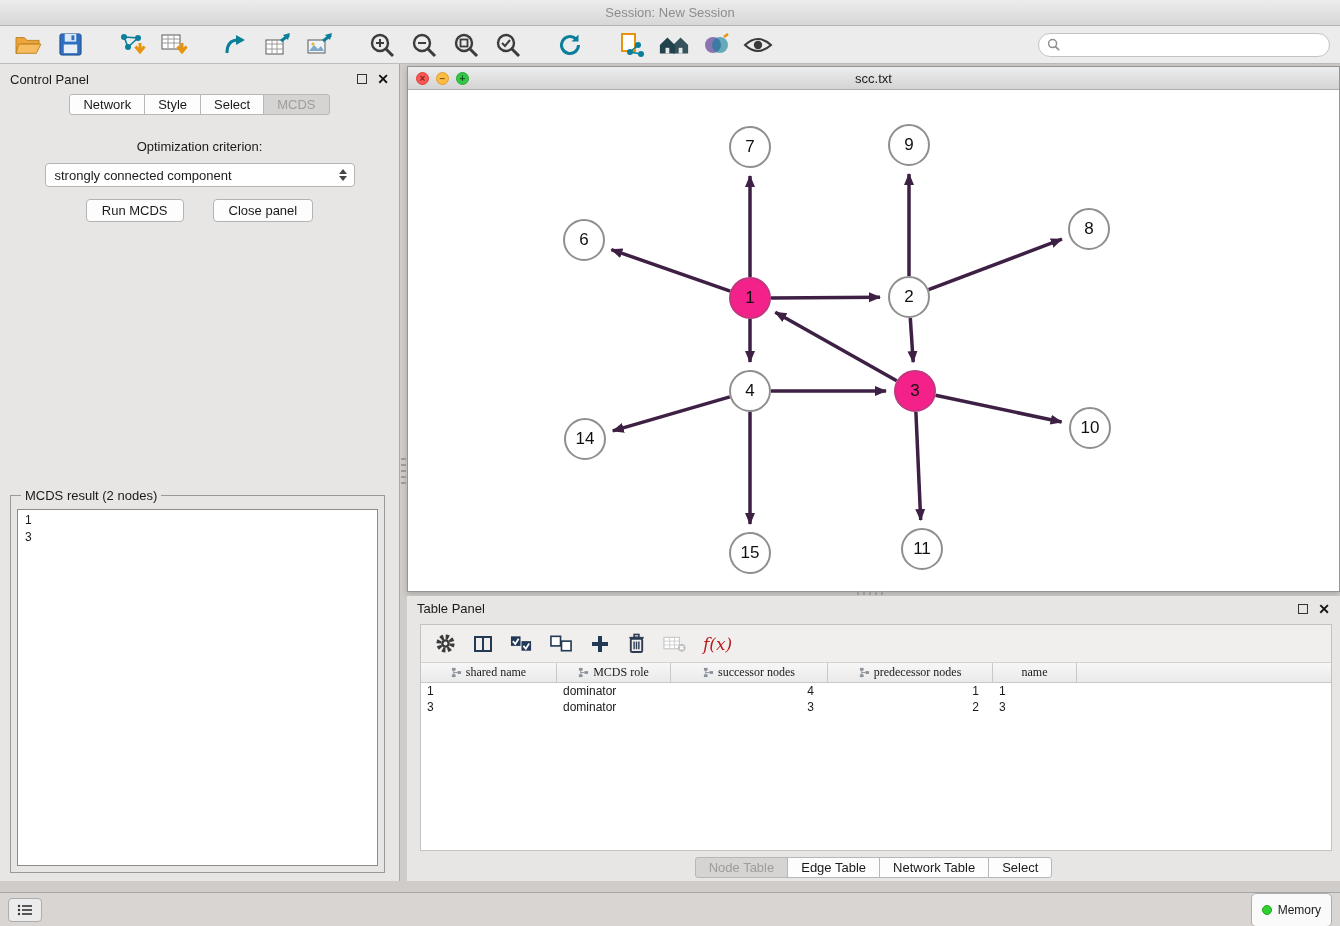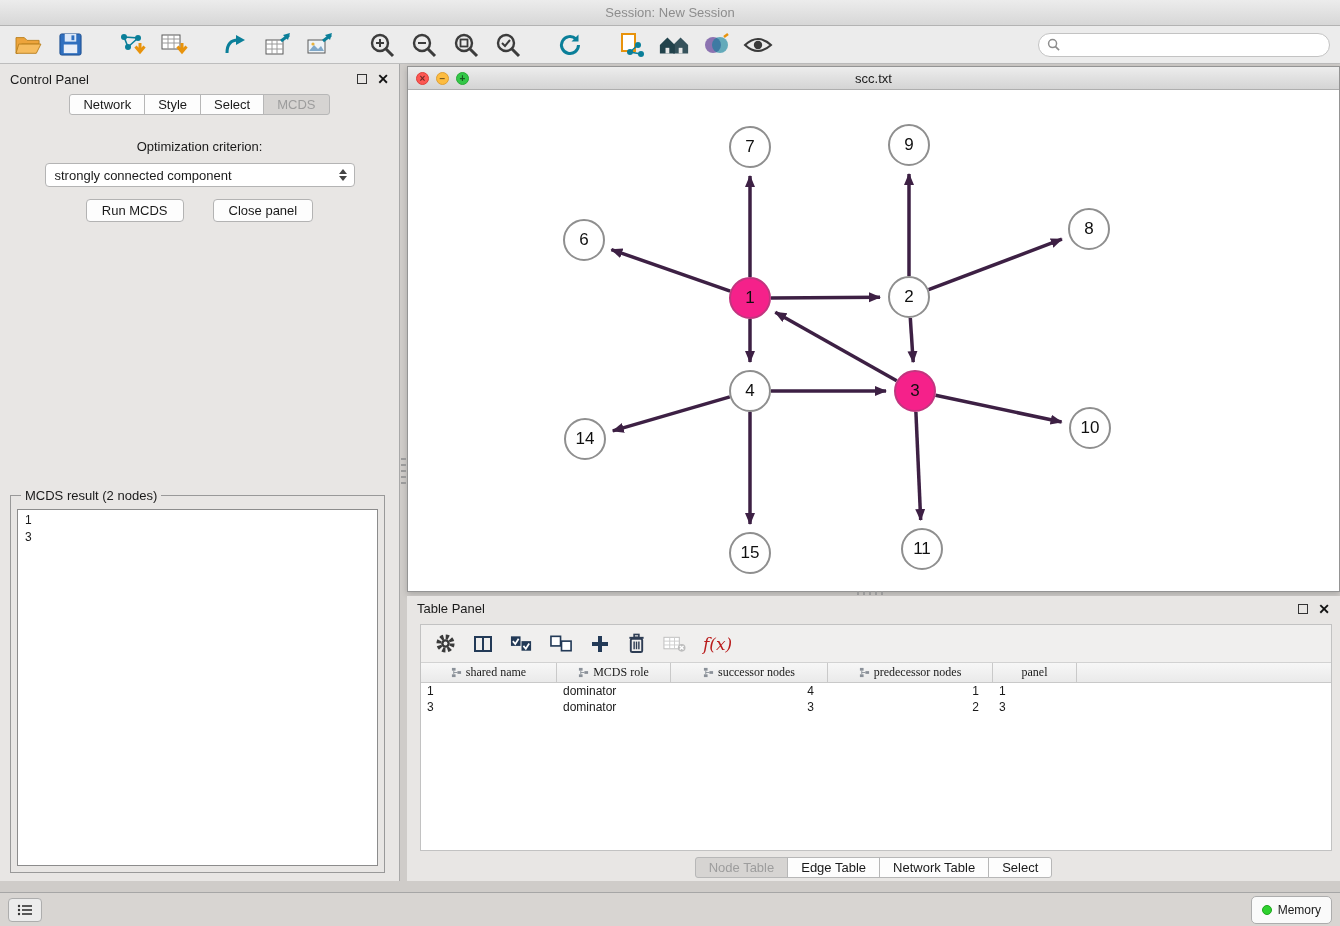--- a/index.html
+++ b/index.html
@@ -92,21 +92,21 @@
   .grid-row { display:flex; height:16px; align-items:center; }
   .gr-cell { font-size:12px; padding:0 6px; overflow:hidden; white-space:nowrap; }
   .al { text-align:left; } .ar { text-align:right; padding-right:14px; }
   .c0 { width:136px; } .c1 { width:114px;justify-content:center; } .c2 { width:157px; } .c3 { width:165px; } .c4 { width:84px; }
   .tp-tabs { position:absolute; left:0; right:0; bottom:3px; display:flex; justify-content:center; }
   
   .statusbar { position:absolute; left:0; bottom:0; width:1340px; height:34px;
     background:#d8d5d2; border-top:1px solid #a6a6a6; display:flex; align-items:center; padding:0 8px; }
   .menu-btn { width:34px; height:24px; background:#ececec; border:1px solid #adadad;
     border-radius:4px; display:flex; align-items:center; justify-content:center; }
-  .memory-btn { margin-left:auto; height:28px; background:#fafafa; border:1px solid #adadad;
+  .memory-btn { margin-left:auto; height:34px; background:#fafafa; border:1px solid #adadad;
     border-radius:5px; display:flex; align-items:center; gap:6px; padding:0 10px; font-size:12px; }
   .mem-dot { width:10px; height:10px; border-radius:50%; background:#2fd12f; border:1px solid #1fa51f; }
 </style>
 </head>
 <body>
 
 <div class="titlebar">
   <span>Session: New Session</span>
 </div>
 
@@ -423,21 +423,21 @@
       <span class="gh-cell c3">
         <svg width="11" height="11" viewBox="0 0 12 12">
             <rect x="1" y="1" width="4" height="3" fill="#8a9098"></rect>
             <rect x="1" y="8" width="4" height="3" fill="#8a9098"></rect>
             <rect x="7" y="4.5" width="4" height="3" fill="#8a9098"></rect>
             <path d="M3 4v4M3 6h4" stroke="#8a9098" fill="none"></path>
           </svg>
         <span>predecessor nodes</span>
       </span>
       <span class="gh-cell c4">
-        <span>panel</span>
+        <span>name</span>
       </span>
       <span class="gh-fill"></span>
     </div>
     <div class="grid-row">
       <span class="gr-cell c0 al">1</span>
       <span class="gr-cell c1 al">dominator</span>
       <span class="gr-cell c2 ar">4</span>
       <span class="gr-cell c3 ar">1</span>
       <span class="gr-cell c4 al">1</span>
     </div>

